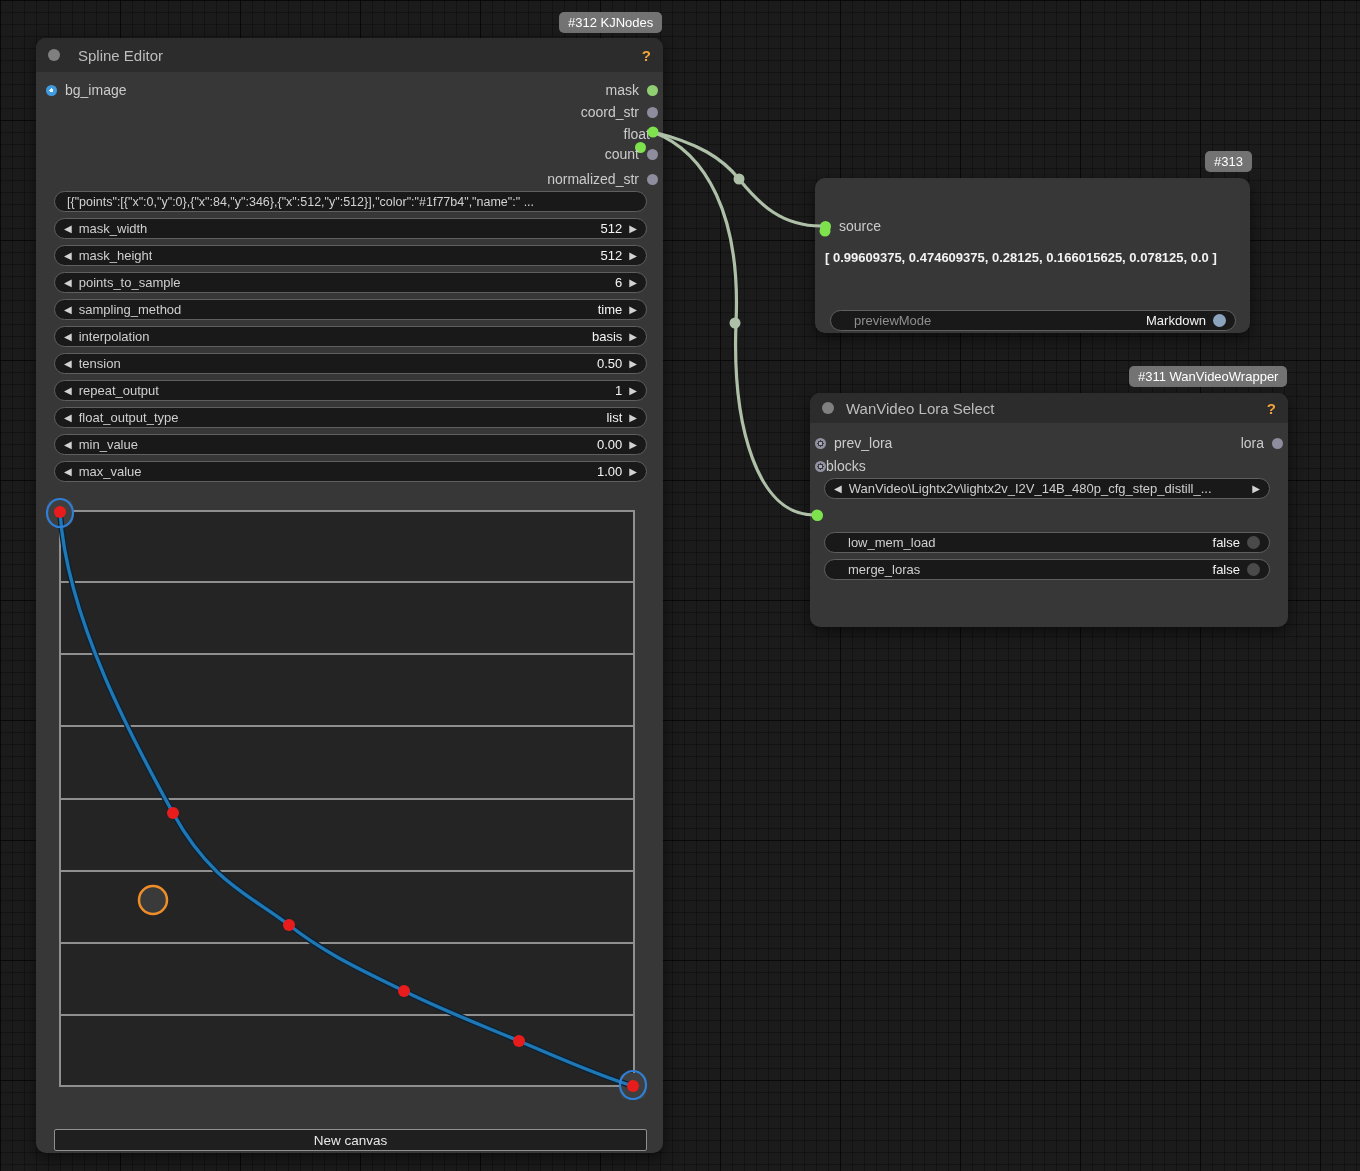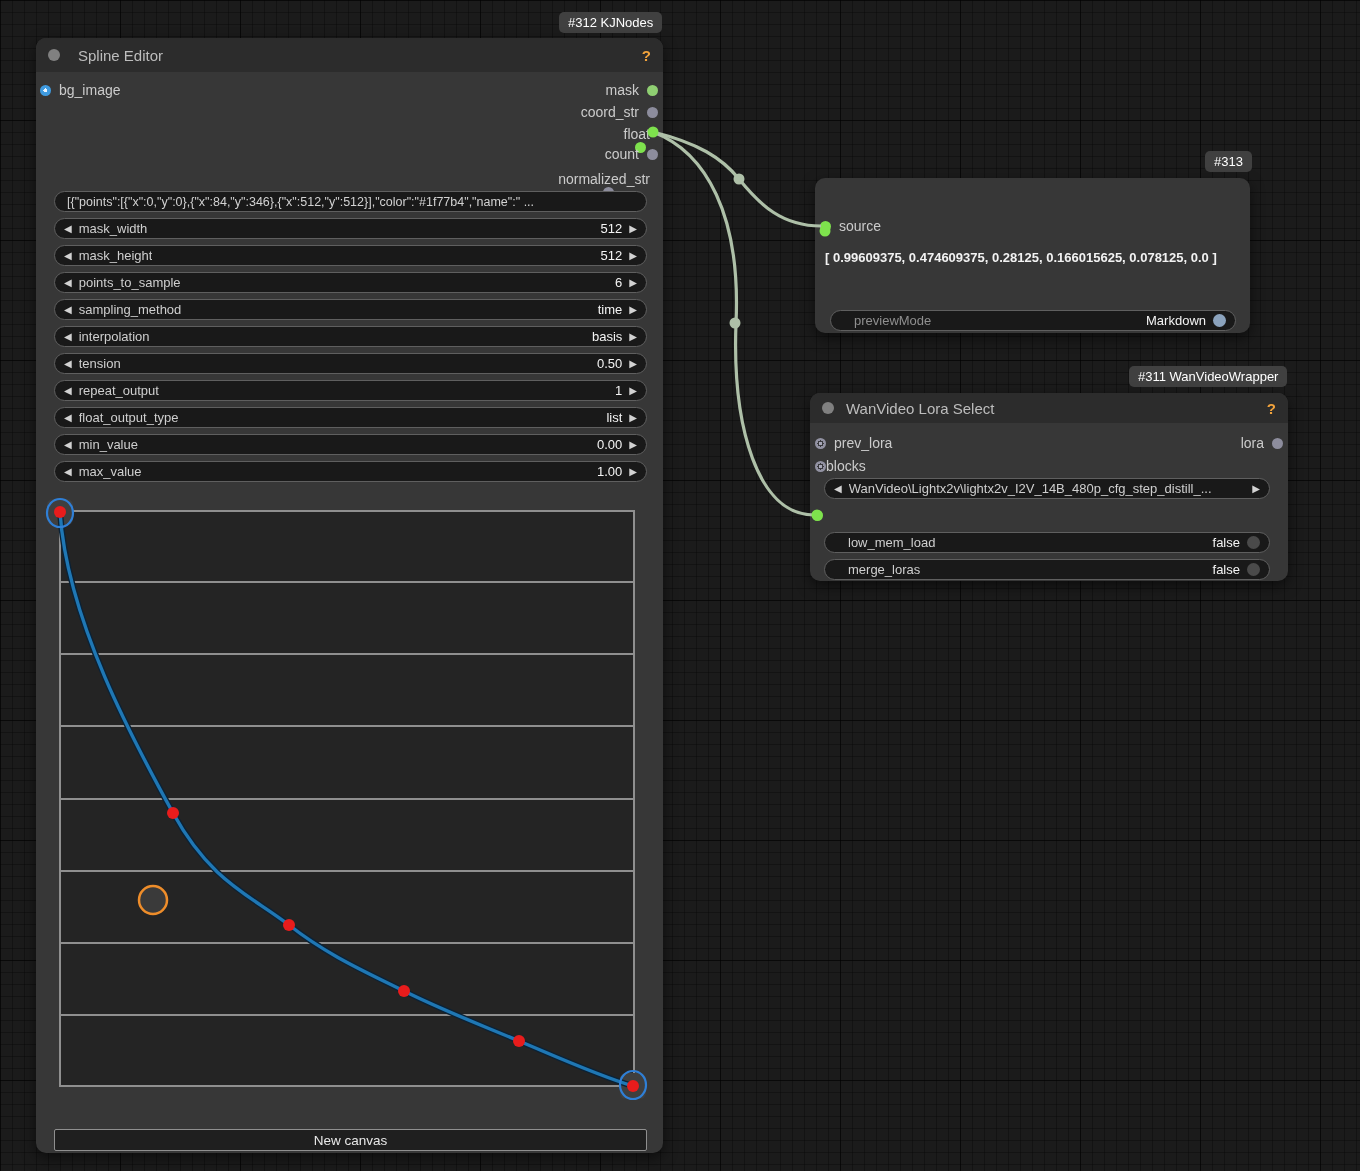--- a/index.html
+++ b/index.html
@@ -14,21 +14,21 @@
       linear-gradient(90deg, rgba(0,0,0,.28) 1px, transparent 1px);
     background-size:120px 120px,120px 120px,12px 12px,12px 12px;
   }
   .node{position:absolute;background:#373737;border-radius:10px;
         box-shadow:0 5px 14px rgba(0,0,0,.55);z-index:1;}
   .node-title{position:absolute;left:0;top:0;right:0;background:#2c2c2c;
         border-radius:10px 10px 0 0;display:flex;align-items:center;
         color:#bdbdbd;font-size:15px;box-sizing:border-box;padding:0 12px;}
   .title-dot{width:12px;height:12px;border-radius:50%;background:#808080;margin-right:12px;flex:0 0 auto;}
   .help-q{margin-left:auto;color:#f2a33c;font-weight:bold;font-size:15px;}
-  .badge{position:absolute;background:#404040;color:#ffffff;font-size:13px;
+  .badge{position:absolute;background:#737373;color:#ffffff;font-size:13px;
         padding:3px 9px;border-radius:5px;white-space:nowrap;z-index:1;}
   .slot{position:absolute;display:flex;align-items:center;font-size:14px;color:#cbcbcb;white-space:nowrap;}
   .dot{width:11px;height:11px;border-radius:50%;flex:0 0 auto;}
   .dot.green{background:#7ee24d;}
   .dot.palegreen{background:#8fcf72;}
   .dot.gray{background:radial-gradient(circle,#a8a8b8 0 1.6px,#3a3a3e 1.6px 3.1px,#9292a2 3.1px 5.5px);}
   .dot.grayfill{background:#8d8d9d;}
   .dot.blue{background:radial-gradient(circle,#eaf5ff 0 2px,#3f9be0 2px 5.5px);}
   .pill{position:absolute;height:21px;background:#191919;border:1px solid #5f5f5f;
         border-radius:11px;display:flex;align-items:center;box-sizing:border-box;
@@ -55,42 +55,42 @@
 <div class="badge" style="left:1205px;top:151px;">#313</div>
 <div class="badge" style="left:1129px;top:366px;">#311 WanVideoWrapper</div>
 
 <div class="node" style="left:36px;top:38px;width:627px;height:1115px;">
   <div class="node-title" style="height:34px;gap:6px;">
     <span class="title-dot"></span>
     <span>Spline Editor</span>
     <span class="help-q">?</span>
   </div>
 
-  <div class="slot" style="left:4px;top:44px;text-align:center;">
+  <div class="slot" style="left:10px;top:44px;text-align:center;">
     <span class="dot blue"></span>
     <span style="margin-left:8px;">bg_image</span>
   </div>
 
   <div class="slot" style="right:5px;top:44px;">
     <span style="margin-right:8px;">mask</span>
     <span class="dot palegreen"></span>
   </div>
   <div class="slot" style="right:5px;top:66px;">
     <span style="margin-right:8px;">coord_str</span>
     <span class="dot grayfill"></span>
   </div>
   <div class="slot" style="right:5px;top:88px;flex-direction:column;">
     <span style="margin-right:8px;">float</span>
     <span class="dot green"></span>
   </div>
   <div class="slot" style="right:5px;top:108px;">
     <span style="margin-right:8px;">count</span>
     <span class="dot grayfill"></span>
   </div>
-  <div class="slot" style="right:5px;top:133px;flex-direction:column;">
+  <div class="slot" style="right:5px;top:133px;">
     <span style="margin-right:8px;">normalized_str</span>
     <span class="dot grayfill"></span>
   </div>
 
   <div class="field" style="left:18px;top:153px;width:593px;">
     <span style="overflow:hidden;text-overflow:ellipsis;">[{"points":[{"x":0,"y":0},{"x":84,"y":346},{"x":512,"y":512}],"color":"#1f77b4","name":" ...</span>
   </div>
 
   <div class="pill" style="left:18px;top:180px;width:593px;">
     <span class="arrow">◀</span>
@@ -199,21 +199,21 @@
     <span style="margin-left:8px;">source</span>
   </div>
   <div class="value-line" style="left:10px;top:72px;">[ 0.99609375, 0.474609375, 0.28125, 0.166015625, 0.078125, 0.0 ]</div>
   <div class="pill" style="left:15px;top:132px;width:406px;">
     <span class="w-label" style="margin-left:14px;color:#8f8f8f;">previewMode</span>
     <span class="w-value">Markdown</span>
     <span class="toggle-circle blue"></span>
   </div>
 </div>
 
-<div class="node" style="left:810px;top:393px;width:478px;height:188px;">
+<div class="node" style="left:810px;top:393px;width:478px;height:234px;">
   <div class="node-title" style="height:30px;">
     <span class="title-dot"></span>
     <span>WanVideo Lora Select</span>
     <span class="help-q">?</span>
   </div>
   <div class="slot" style="left:5px;top:42px;">
     <span class="dot gray"></span>
     <span style="margin-left:8px;">prev_lora</span>
   </div>
   <div class="slot" style="right:5px;top:42px;">

